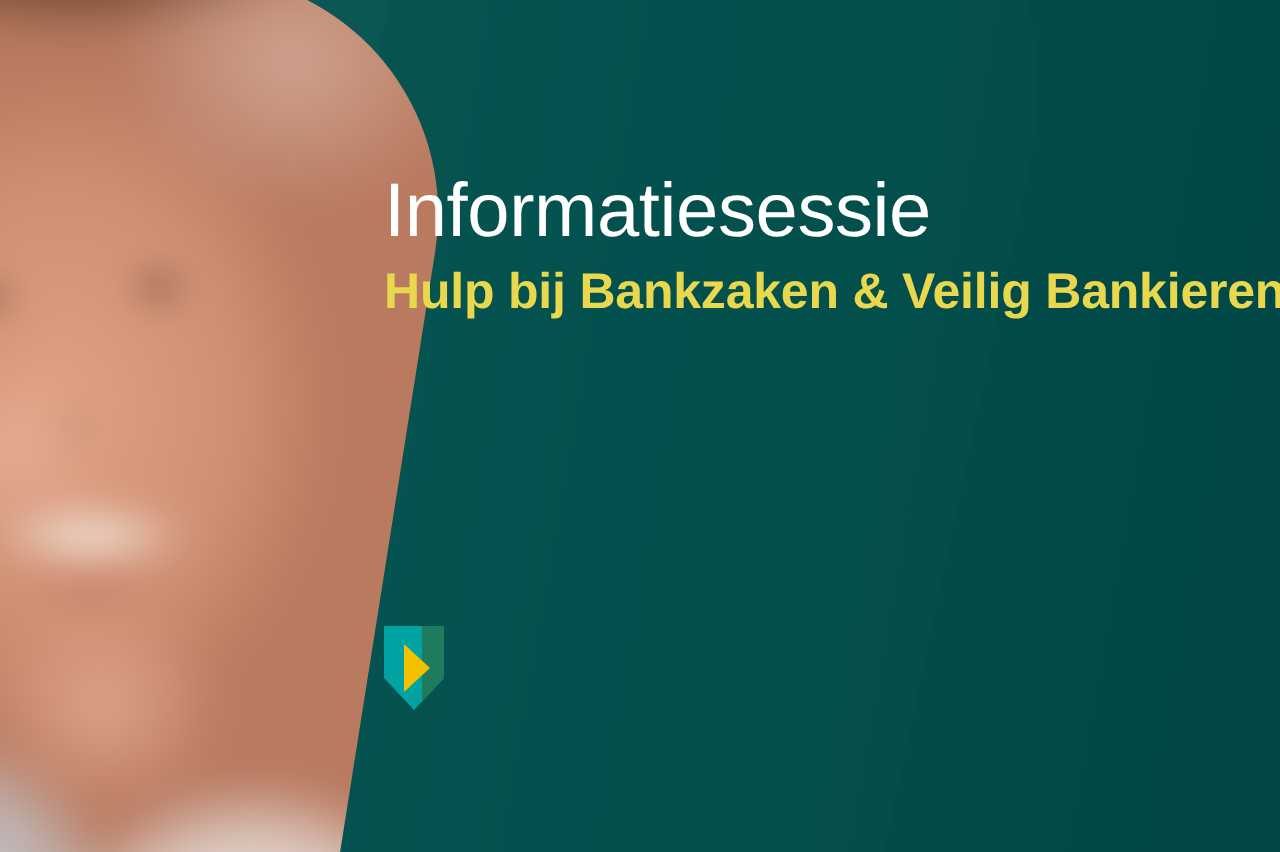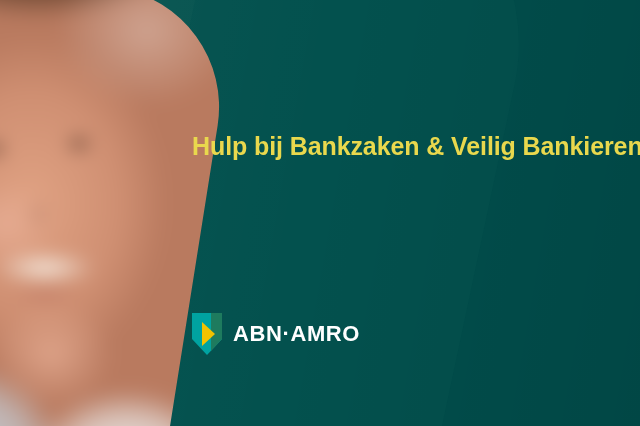--- a/index.html
+++ b/index.html
@@ -210,30 +210,30 @@
     <div class="leaf leaf-c"></div>
     <div class="bg-sheen"></div>
   </div>
 
   <div class="photo-wrap">
     <div class="photo-inner"></div>
   </div>
 
   <div class="content">
 
+    <h1 class="title">Informatiesessie</h1>
 
     <h2 class="subtitle">Hulp bij Bankzaken &amp; Veilig Bankieren</h2>
 
 
     <div class="logo">
       <svg class="logo-shield" viewBox="0 0 30 42">
 
         <path d="M0 0 H30 V26 L15 42 L0 26 Z" fill="#00A3A1"></path>
 
         <path d="M19 0 H30 V26 L19 38 Z" fill="#1E7B5E"></path>
 
         <path d="M10 9 L23 21 L10 33 Z" fill="#F2C200"></path>
       </svg>
-      <span class="logo-word">ABN·AMRO</span>
     </div>
 
   </div>
 </div>
 
 </body></html>

